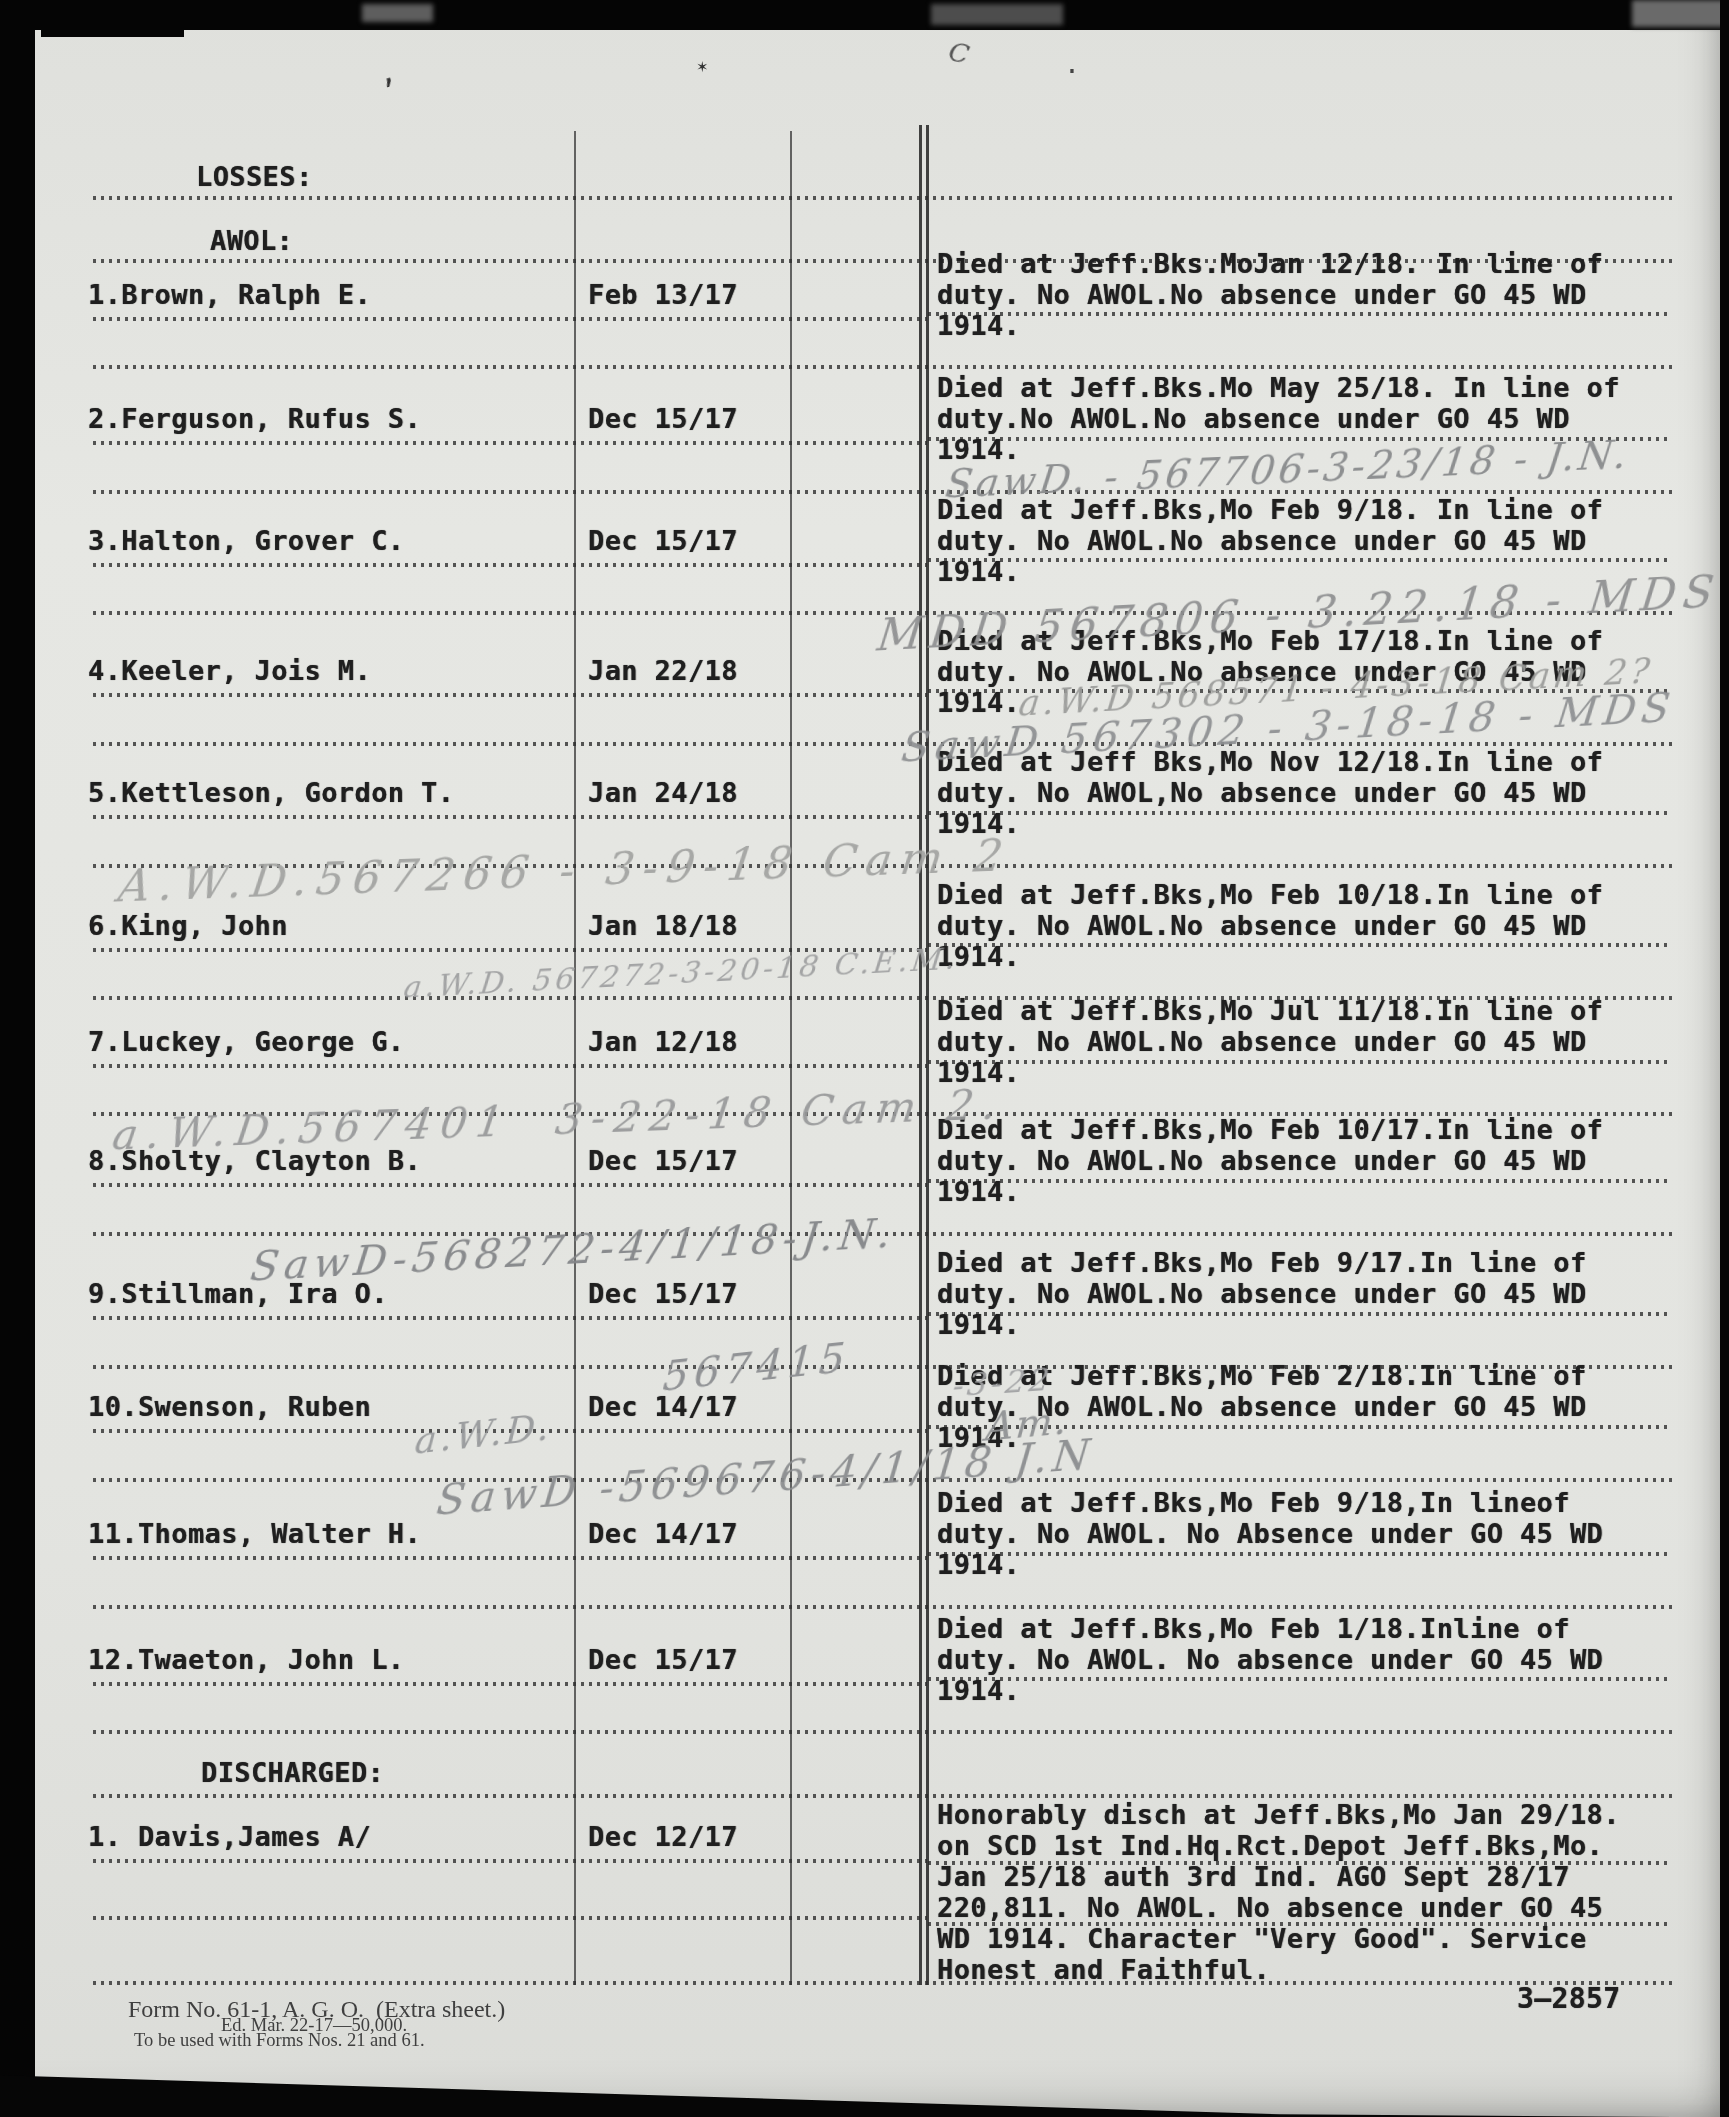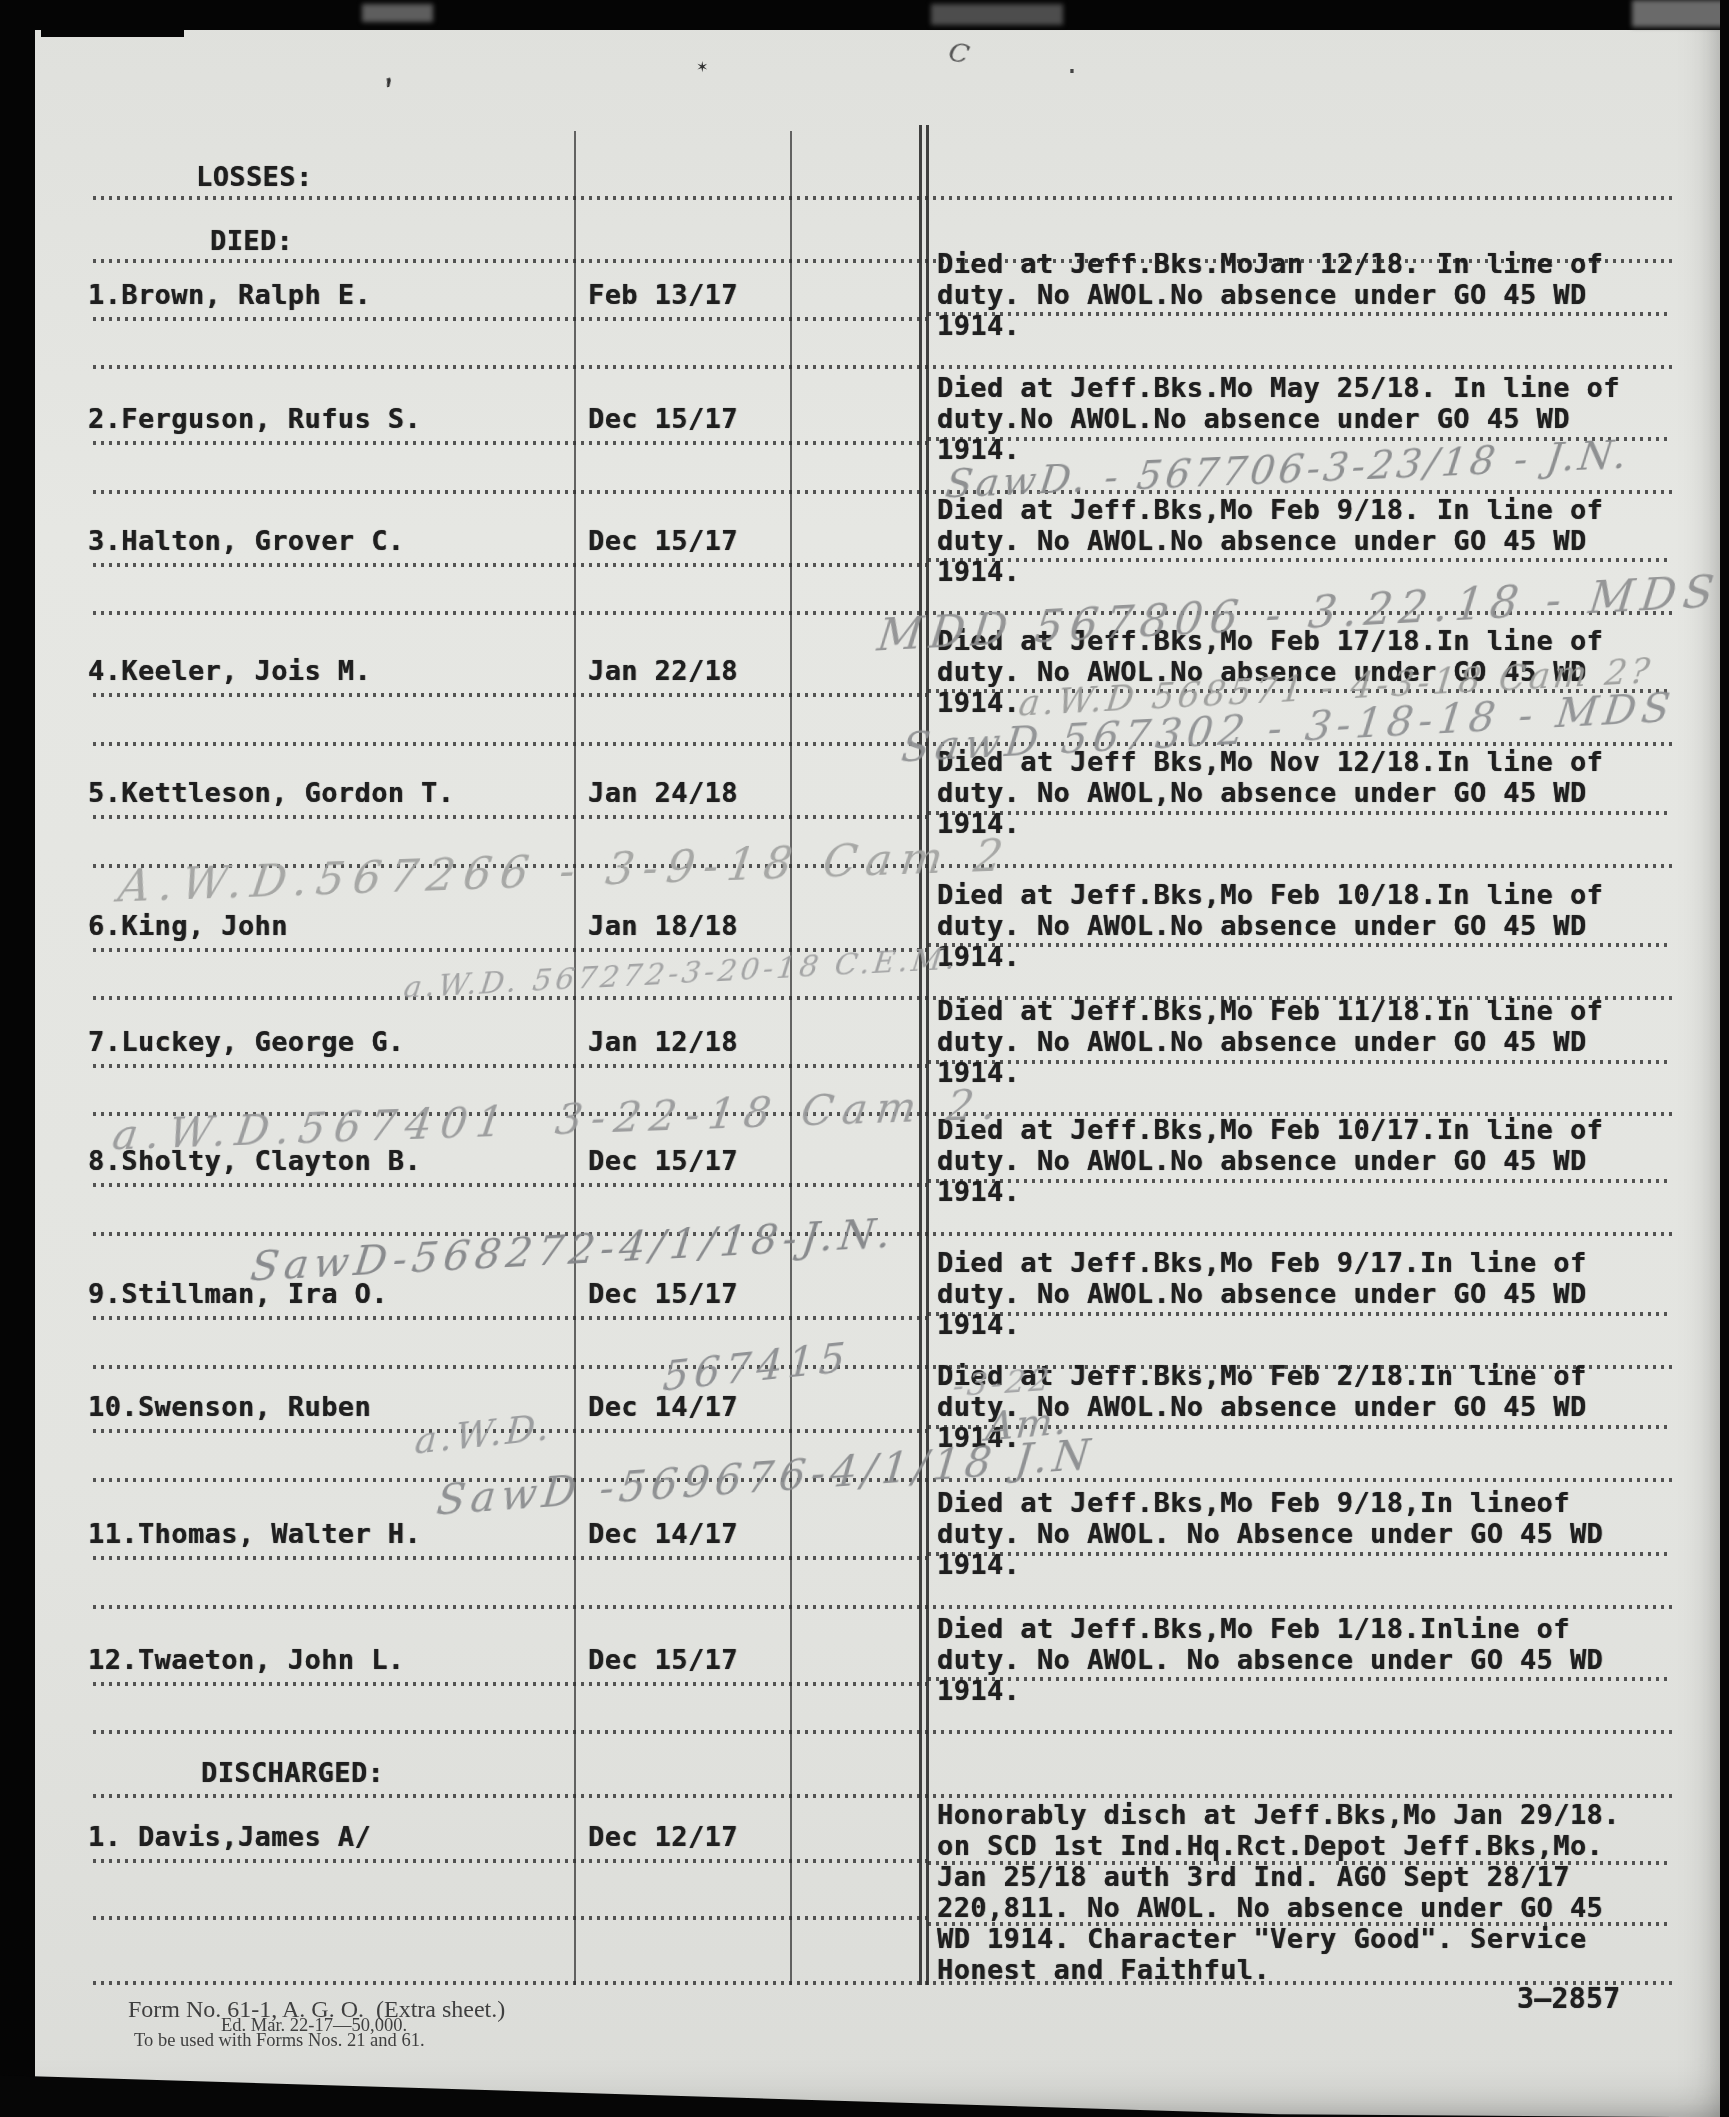--- a/index.html
+++ b/index.html
@@ -33,21 +33,21 @@
 
 <div id="canvas">
   <div id="paper">
 
     <div class="vline" style="left:574px"></div>
     <div class="vline" style="left:790px"></div>
     <div class="vline dbl" style="left:919px;top:125px;height:1860px"></div>
     <div class="vline dbl" style="left:926px;top:125px;height:1860px"></div>
 
     <div class="t" style="left:196px;top:161px">LOSSES:</div>
-    <div class="t" style="left:210px;top:225px">DIED:</div>
+    <div class="t" style="left:210px;top:225px">AWOL:</div>
     <div class="t" style="left:201px;top:1757px">DISCHARGED:</div>
 
     <div id="dots">
         <div class="dot" style="left: 93px; top: 196px; width: 1579px;"></div>
         <div class="dot" style="left: 93px; top: 259px; width: 1579px;"></div>
         <div class="dot" style="left: 93px; top: 1794px; width: 1579px;"></div>
         <div class="dot" style="left: 93px; top: 1859px; width: 834px;"></div>
         <div class="dot" style="left: 928px; top: 1861px; width: 744px;"></div>
         <div class="dot" style="left: 93px; top: 1916px; width: 834px;"></div>
         <div class="dot" style="left: 928px; top: 1922px; width: 744px;"></div>
@@ -128,21 +128,21 @@
         <div>
           <div class="t" style="left:88px;top:910px">6.King, John</div>
           <div class="t" style="left:588px;top:910px">Jan 18/18</div>
           <div class="t remarks" style="left:937px;top:879px">Died at Jeff.Bks,Mo Feb 10/18.In line of
 duty. No AWOL.No absence under GO 45 WD
 1914.</div>
         </div>
         <div>
           <div class="t" style="left:88px;top:1026px">7.Luckey, George G.</div>
           <div class="t" style="left:588px;top:1026px">Jan 12/18</div>
-          <div class="t remarks" style="left:937px;top:995px">Died at Jeff.Bks,Mo Feb 11/18.In line of
+          <div class="t remarks" style="left:937px;top:995px">Died at Jeff.Bks,Mo Jul 11/18.In line of
 duty. No AWOL.No absence under GO 45 WD
 1914.</div>
         </div>
         <div>
           <div class="t" style="left:88px;top:1145px">8.Sholty, Clayton B.</div>
           <div class="t" style="left:588px;top:1145px">Dec 15/17</div>
           <div class="t remarks" style="left:937px;top:1114px">Died at Jeff.Bks,Mo Feb 10/17.In line of
 duty. No AWOL.No absence under GO 45 WD
 1914.</div>
         </div>

